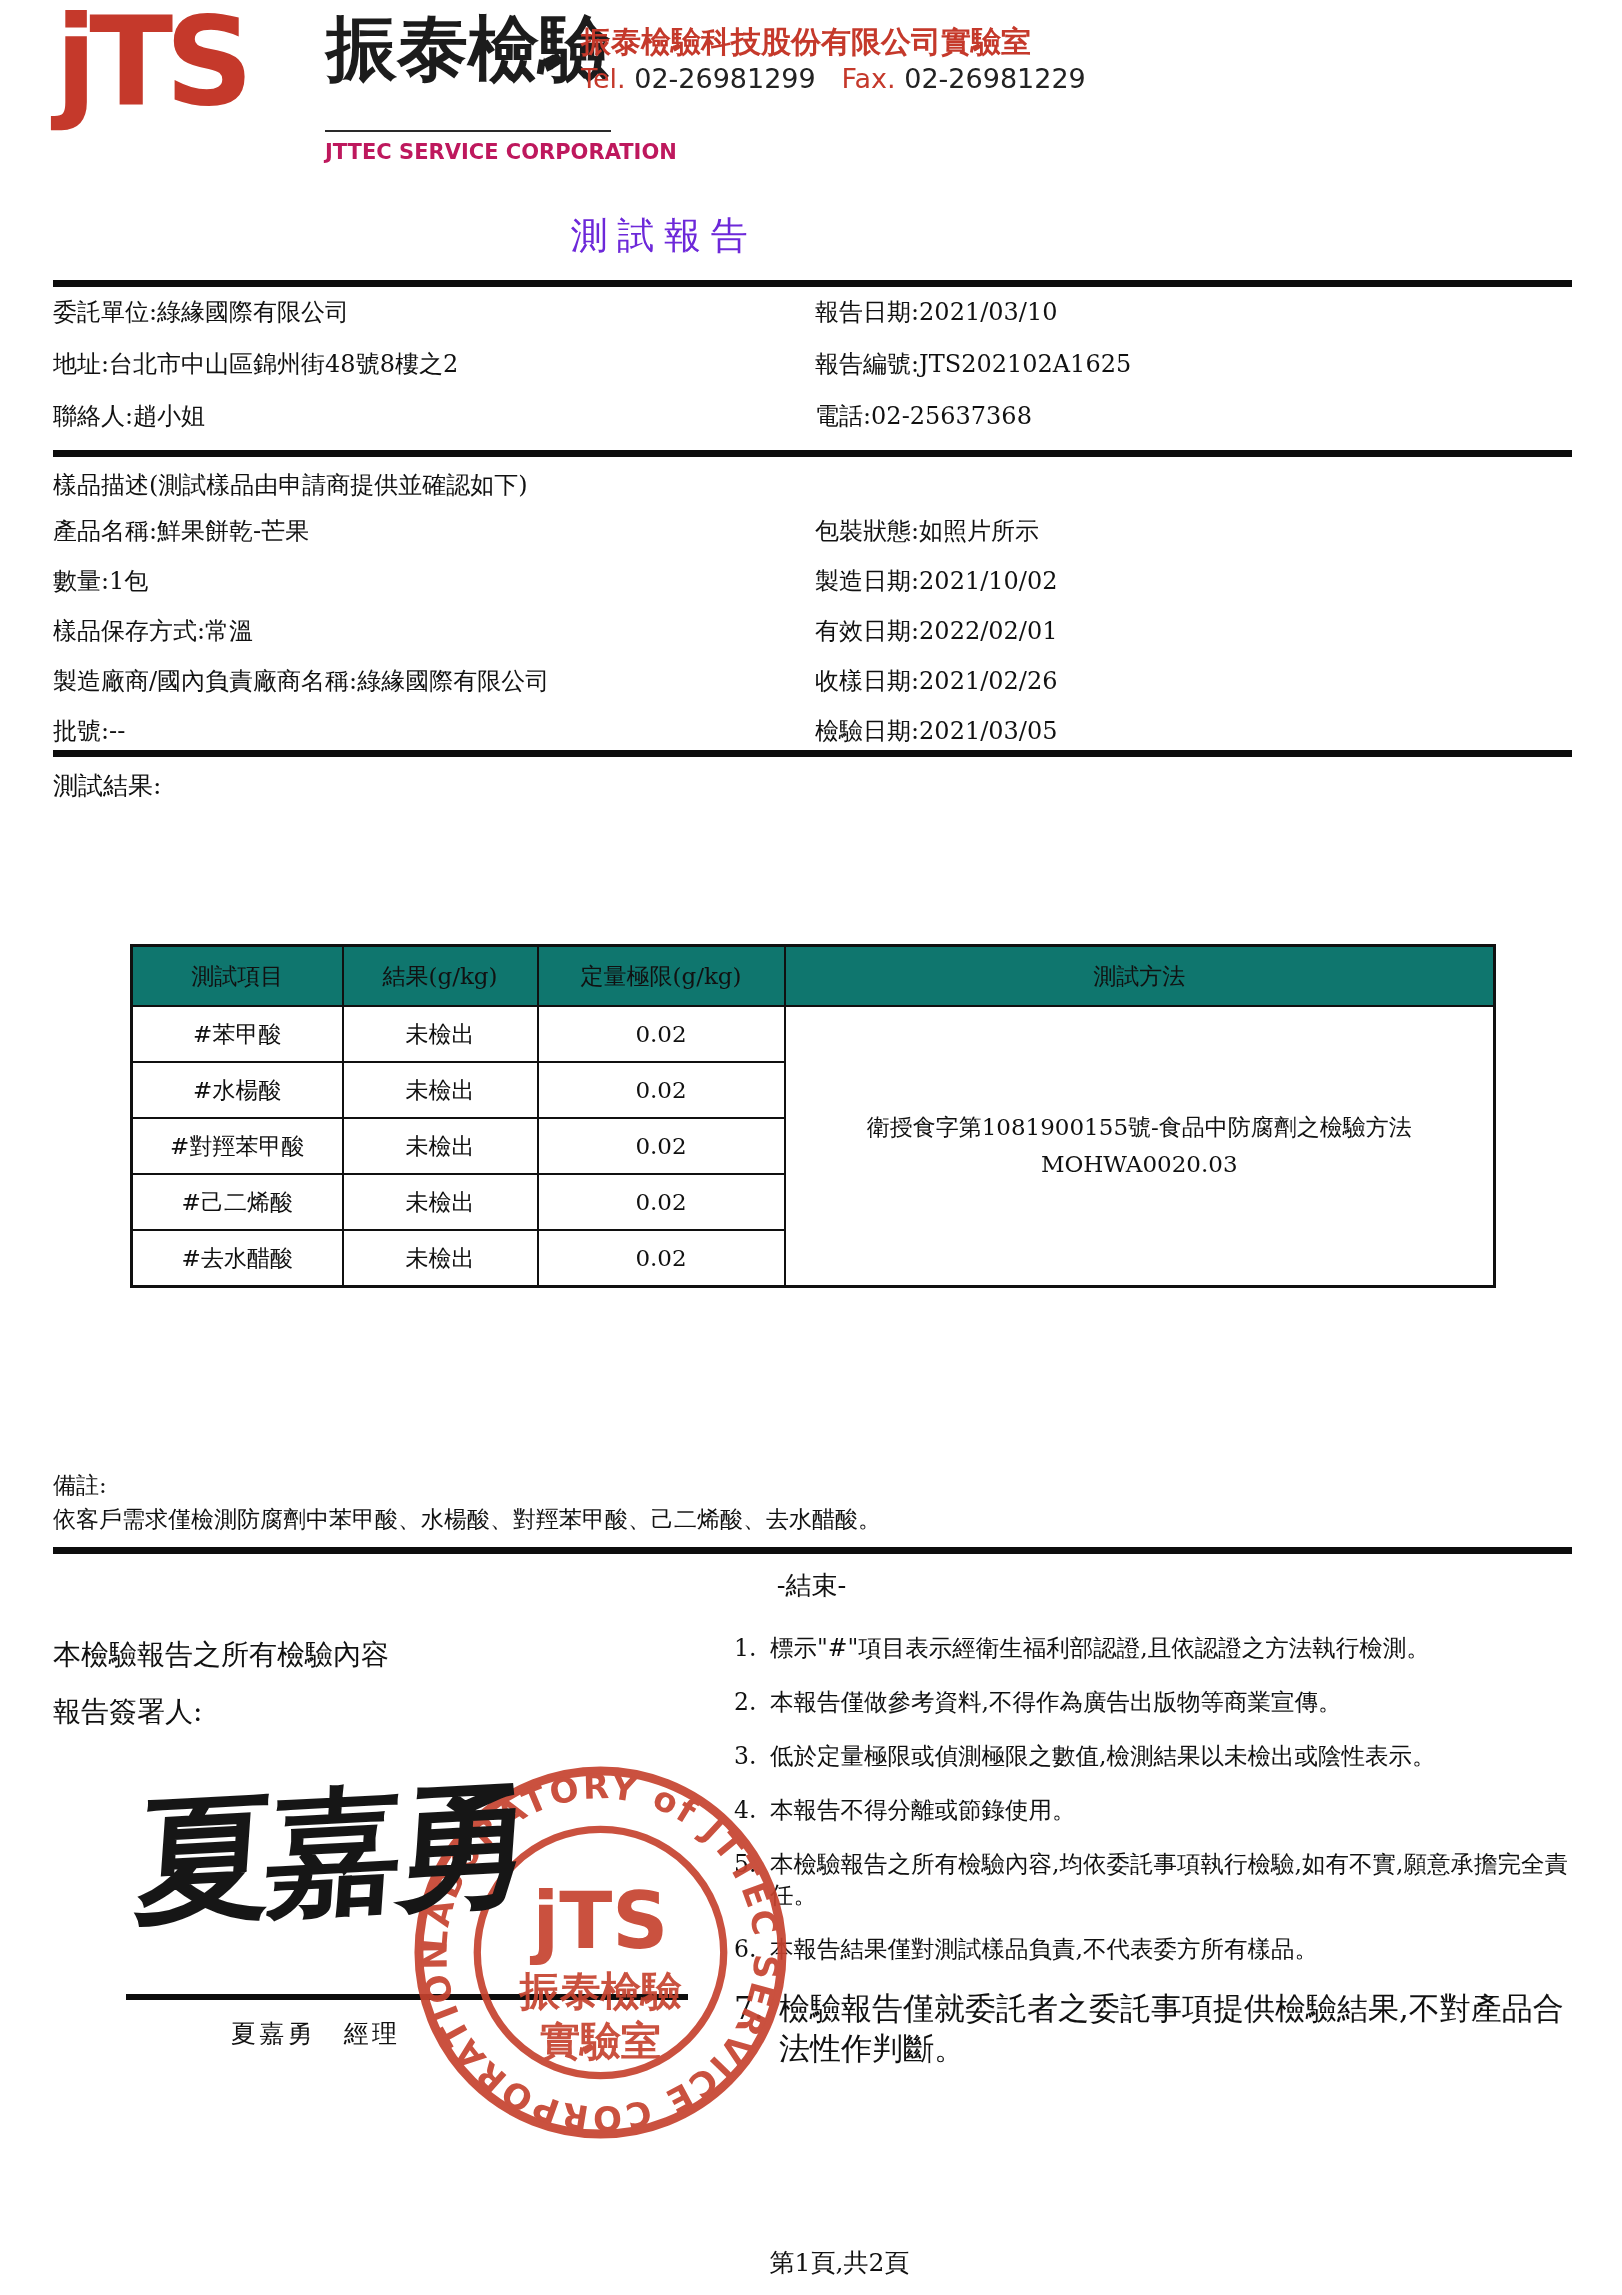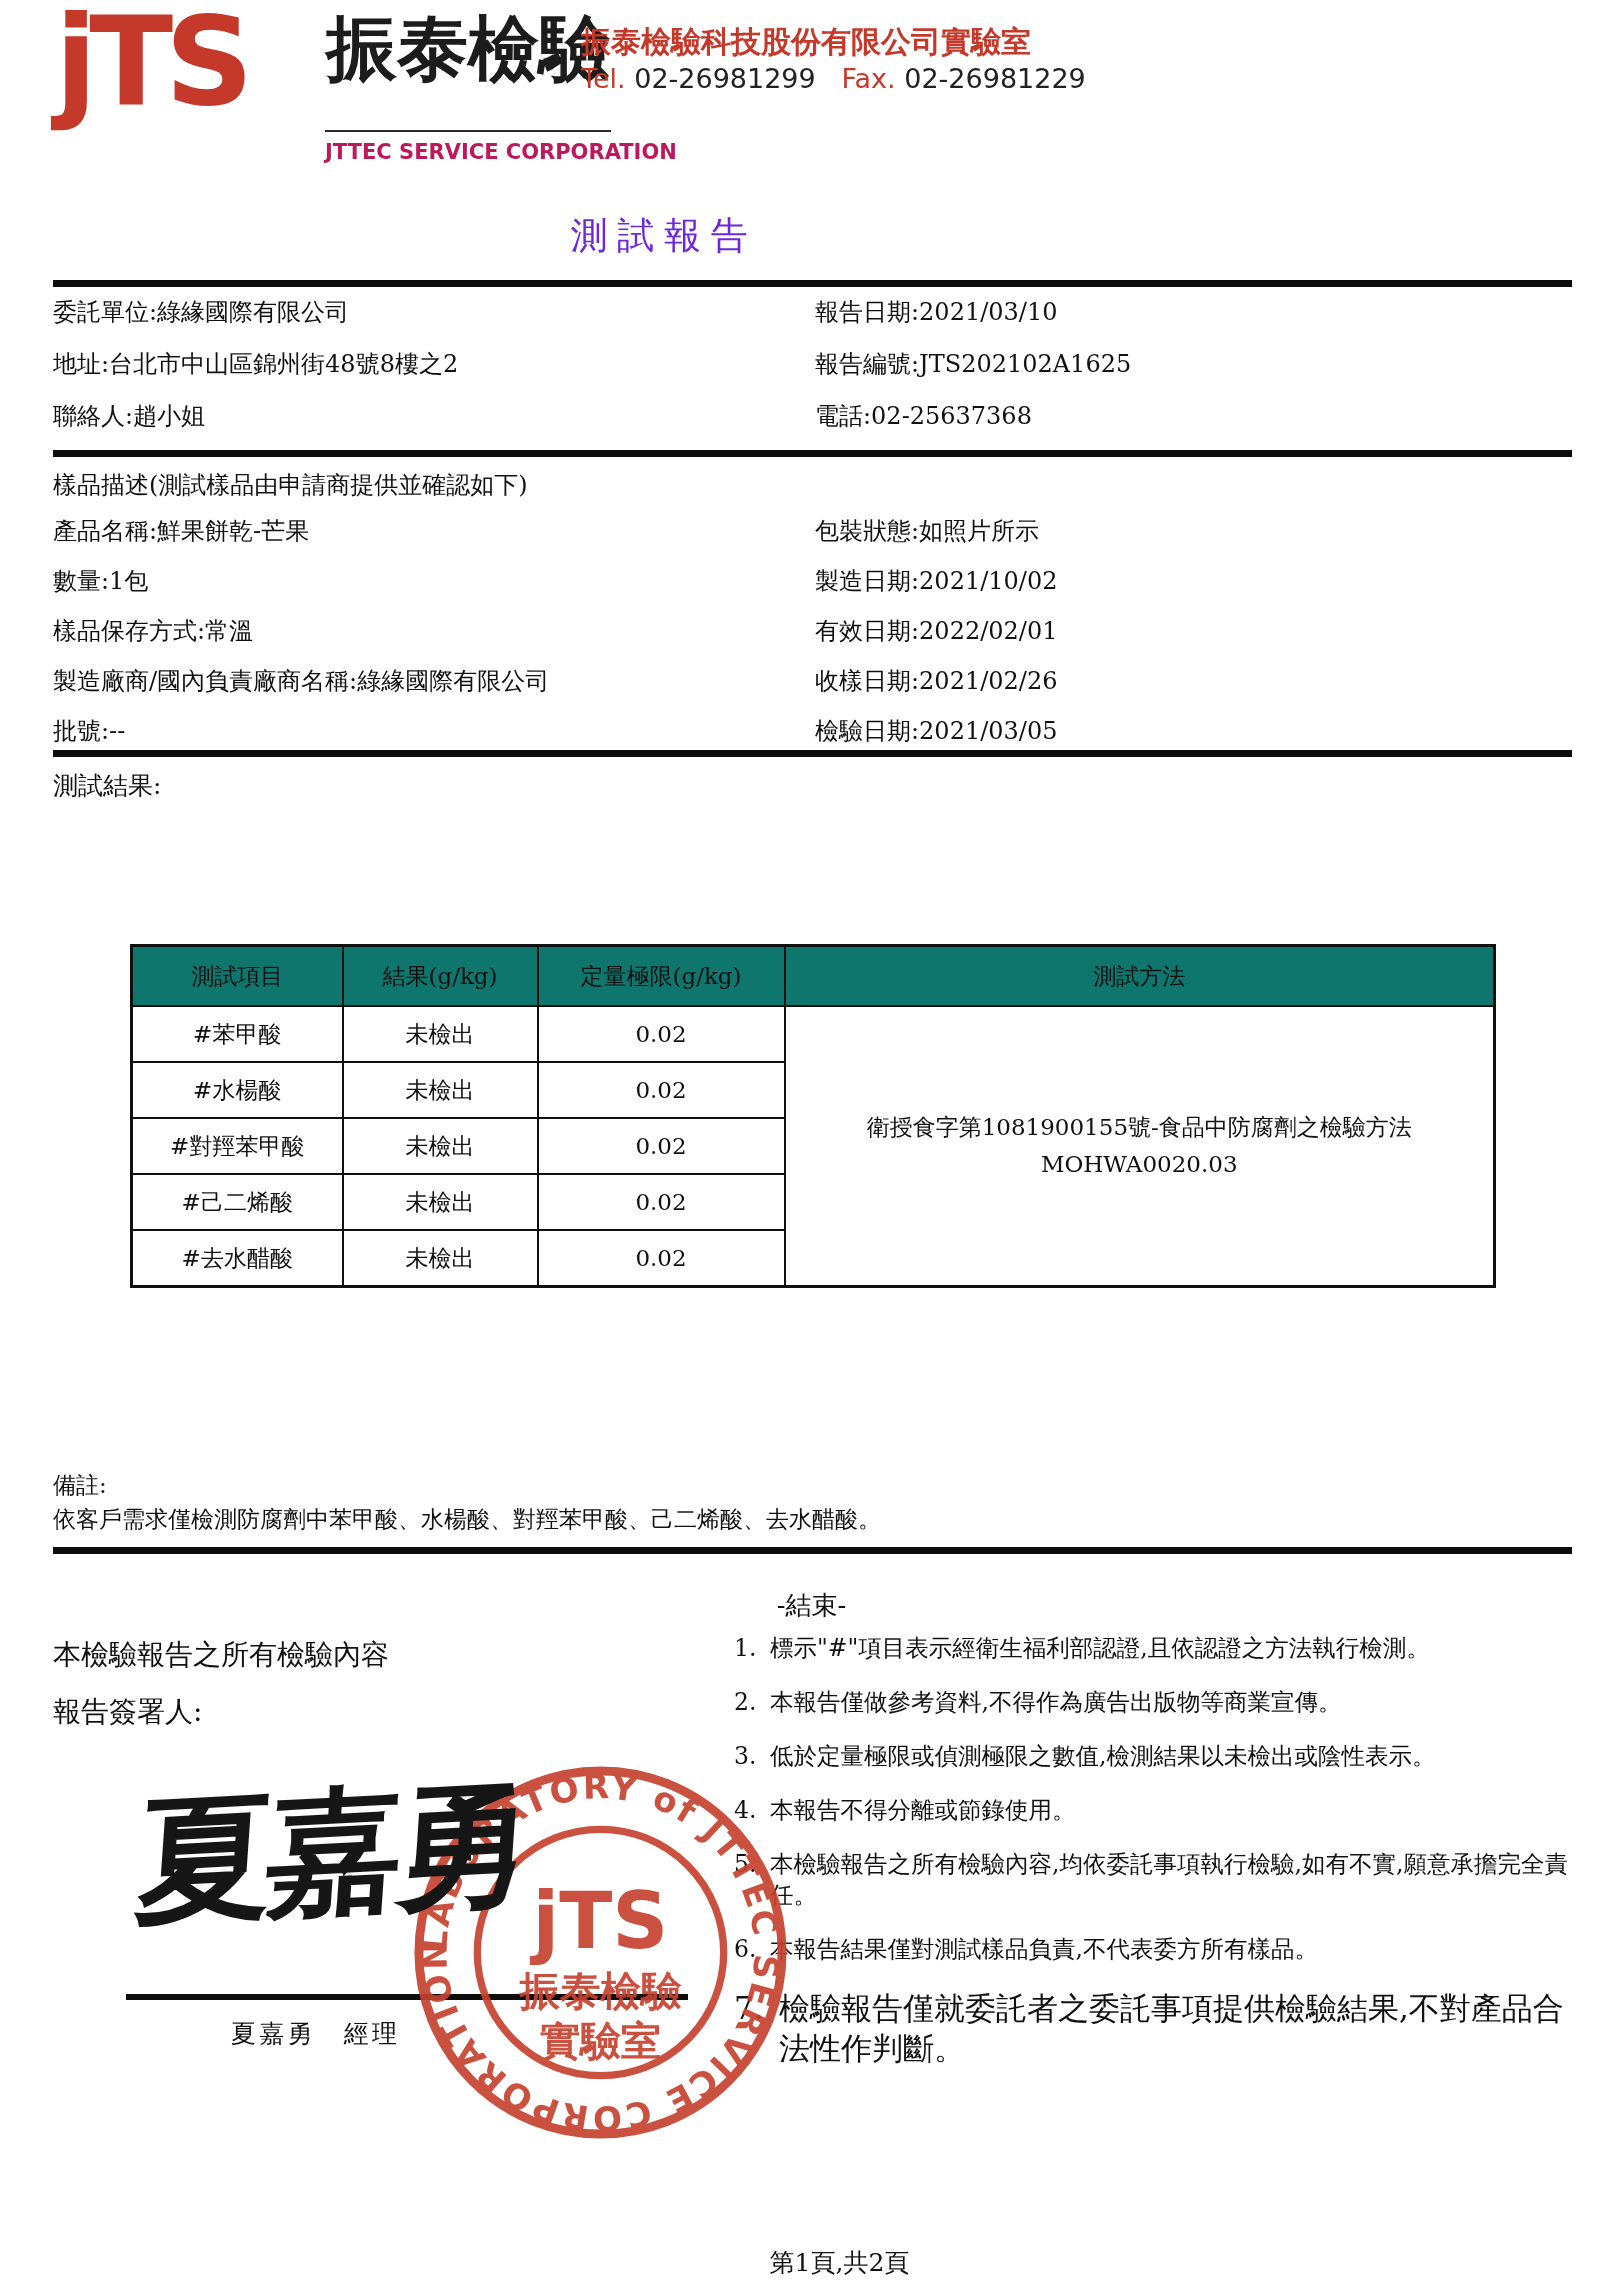--- a/index.html
+++ b/index.html
@@ -70,21 +70,21 @@
   }
   .results-table{border:3.2px solid #101010;}
   .results-table th{background:#0f766e;height:58px;font-weight:normal;}
   .results-table td{height:54px;background:#fff;}
   .col-item{width:211px;} .col-result{width:195px;} .col-loq{width:247px;} .col-method{width:710px;}
   .method-cell div{line-height:1.6;}
 
   
   .remarks-label{left:53px;top:1470px;font-size:23px;}
   .remarks-text{left:53px;top:1504px;font-size:23px;}
-  .end-marker{left:0;top:1568px;width:1623px;text-align:center;font-size:26px;margin-top:20px;}
+  .end-marker{left:0;top:1568px;width:1623px;text-align:center;font-size:26px;}
 
   
   .footer-company{left:53px;top:1636px;font-size:28px;}
   .signer-label{left:53px;top:1693px;font-size:28px;}
 
   .notes{left:734px;top:1633px;width:844px;font-size:23.5px;}
   .note{display:flex;margin-bottom:23.5px;line-height:1.3;}
   .note .num{flex:none;width:36px;}
   .note .txt{flex:1;}
   .note-large{font-size:31px;margin-top:4.9px;}

